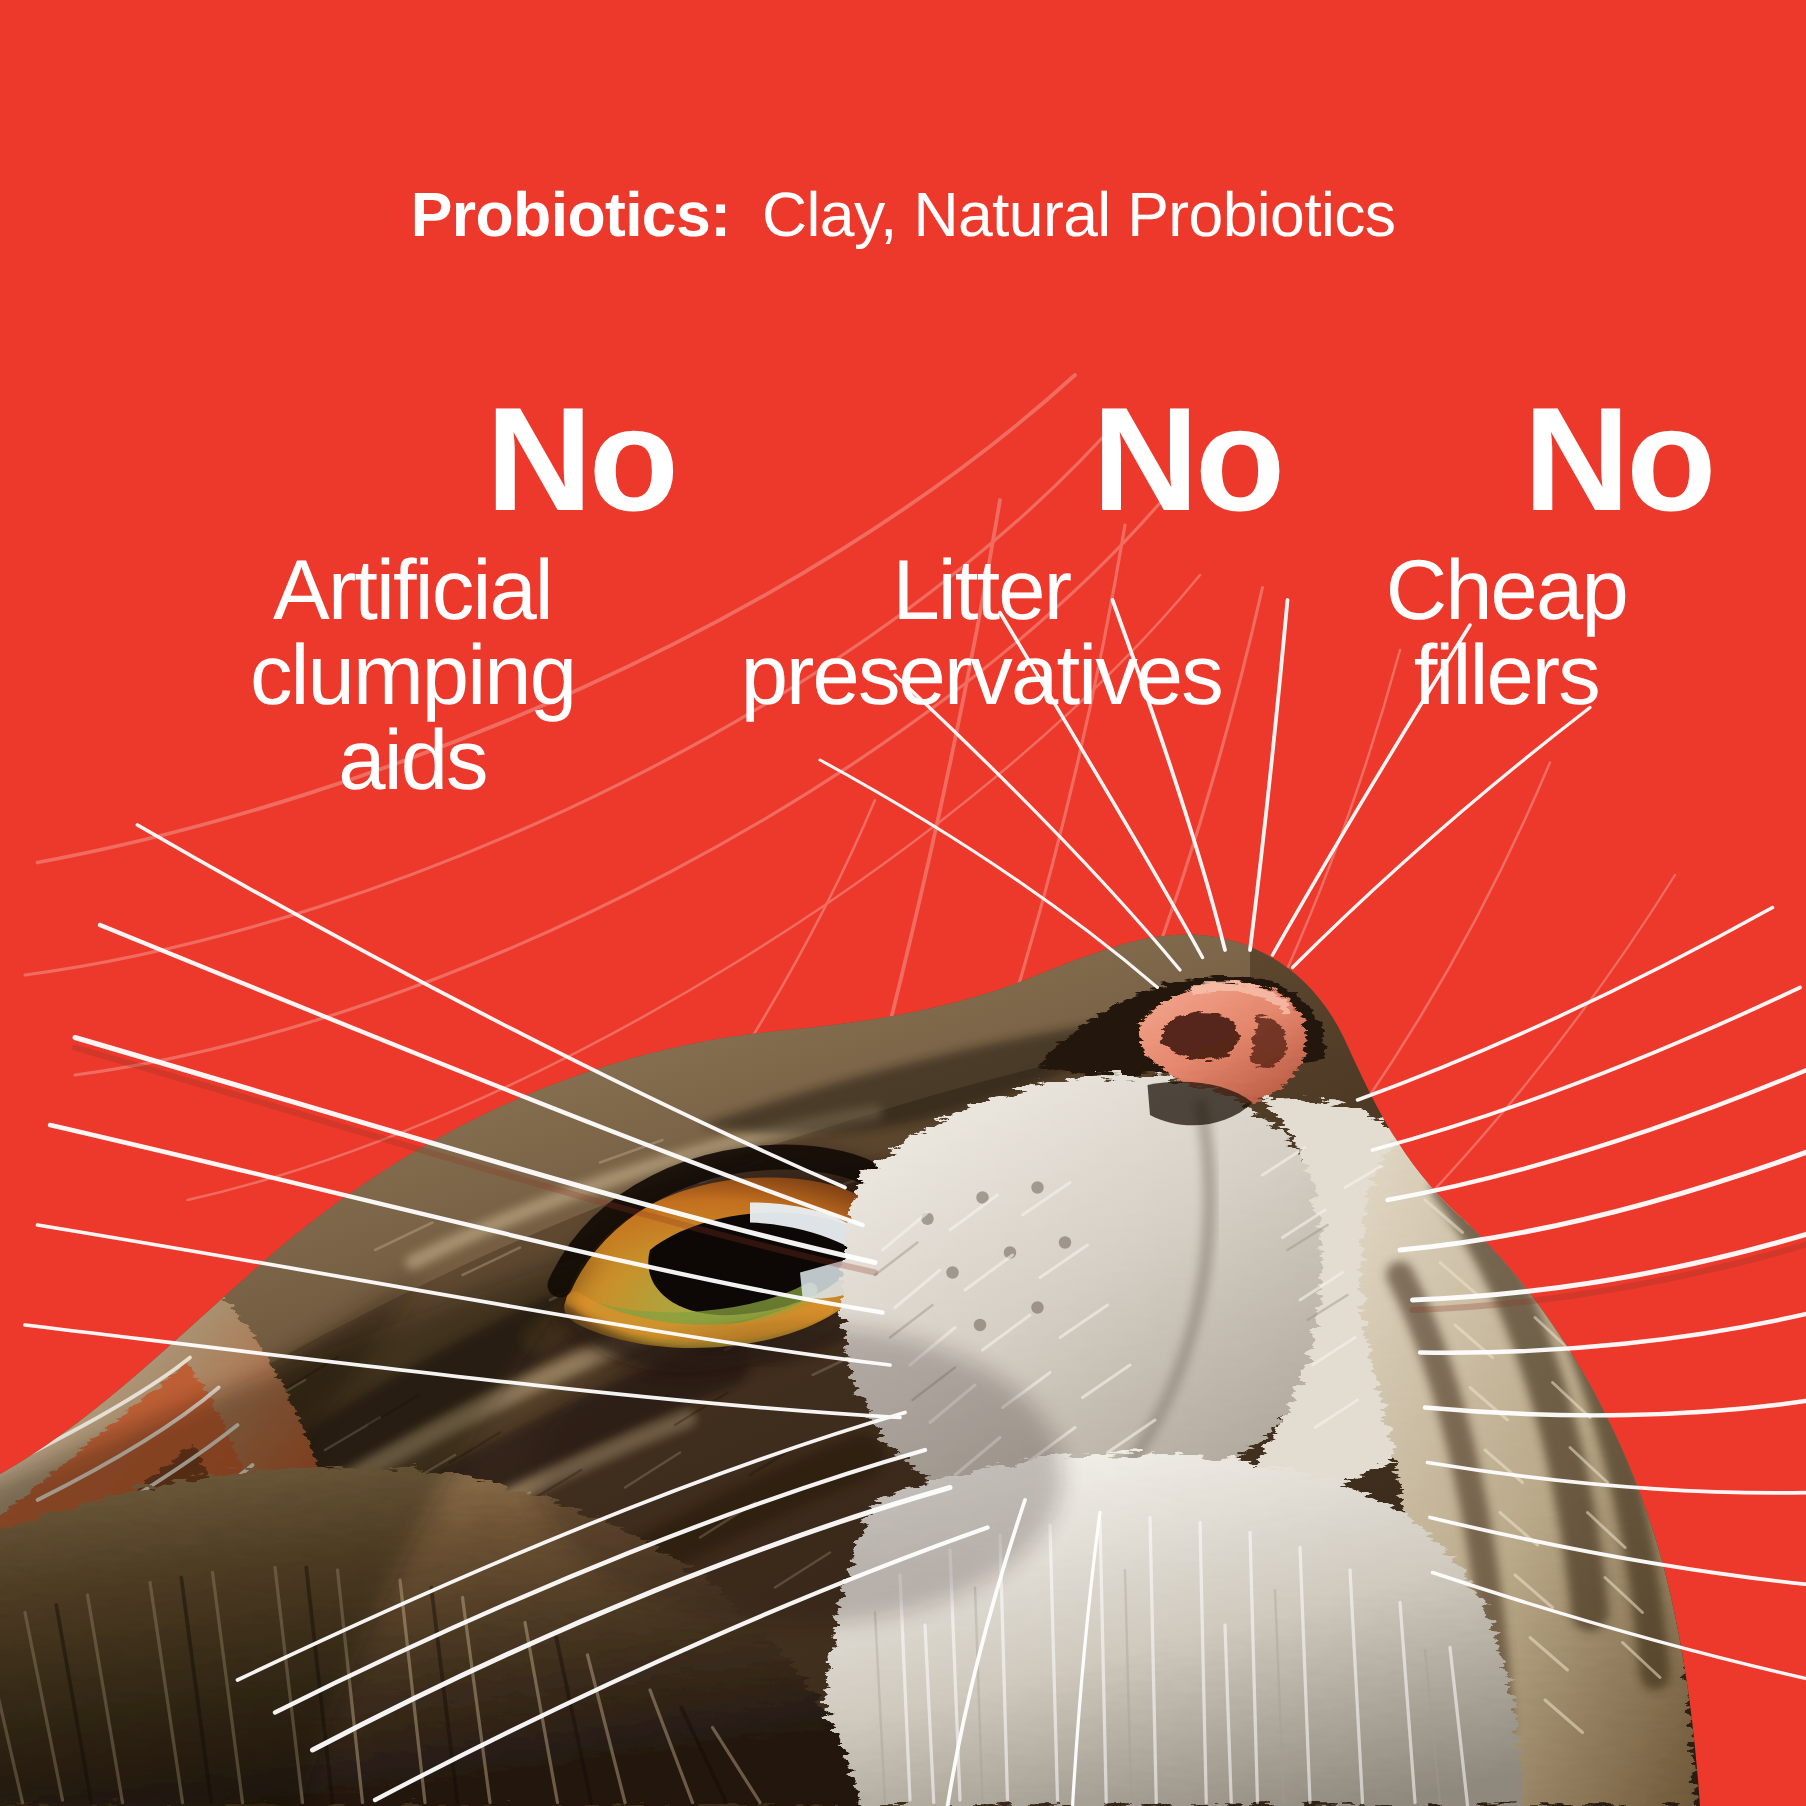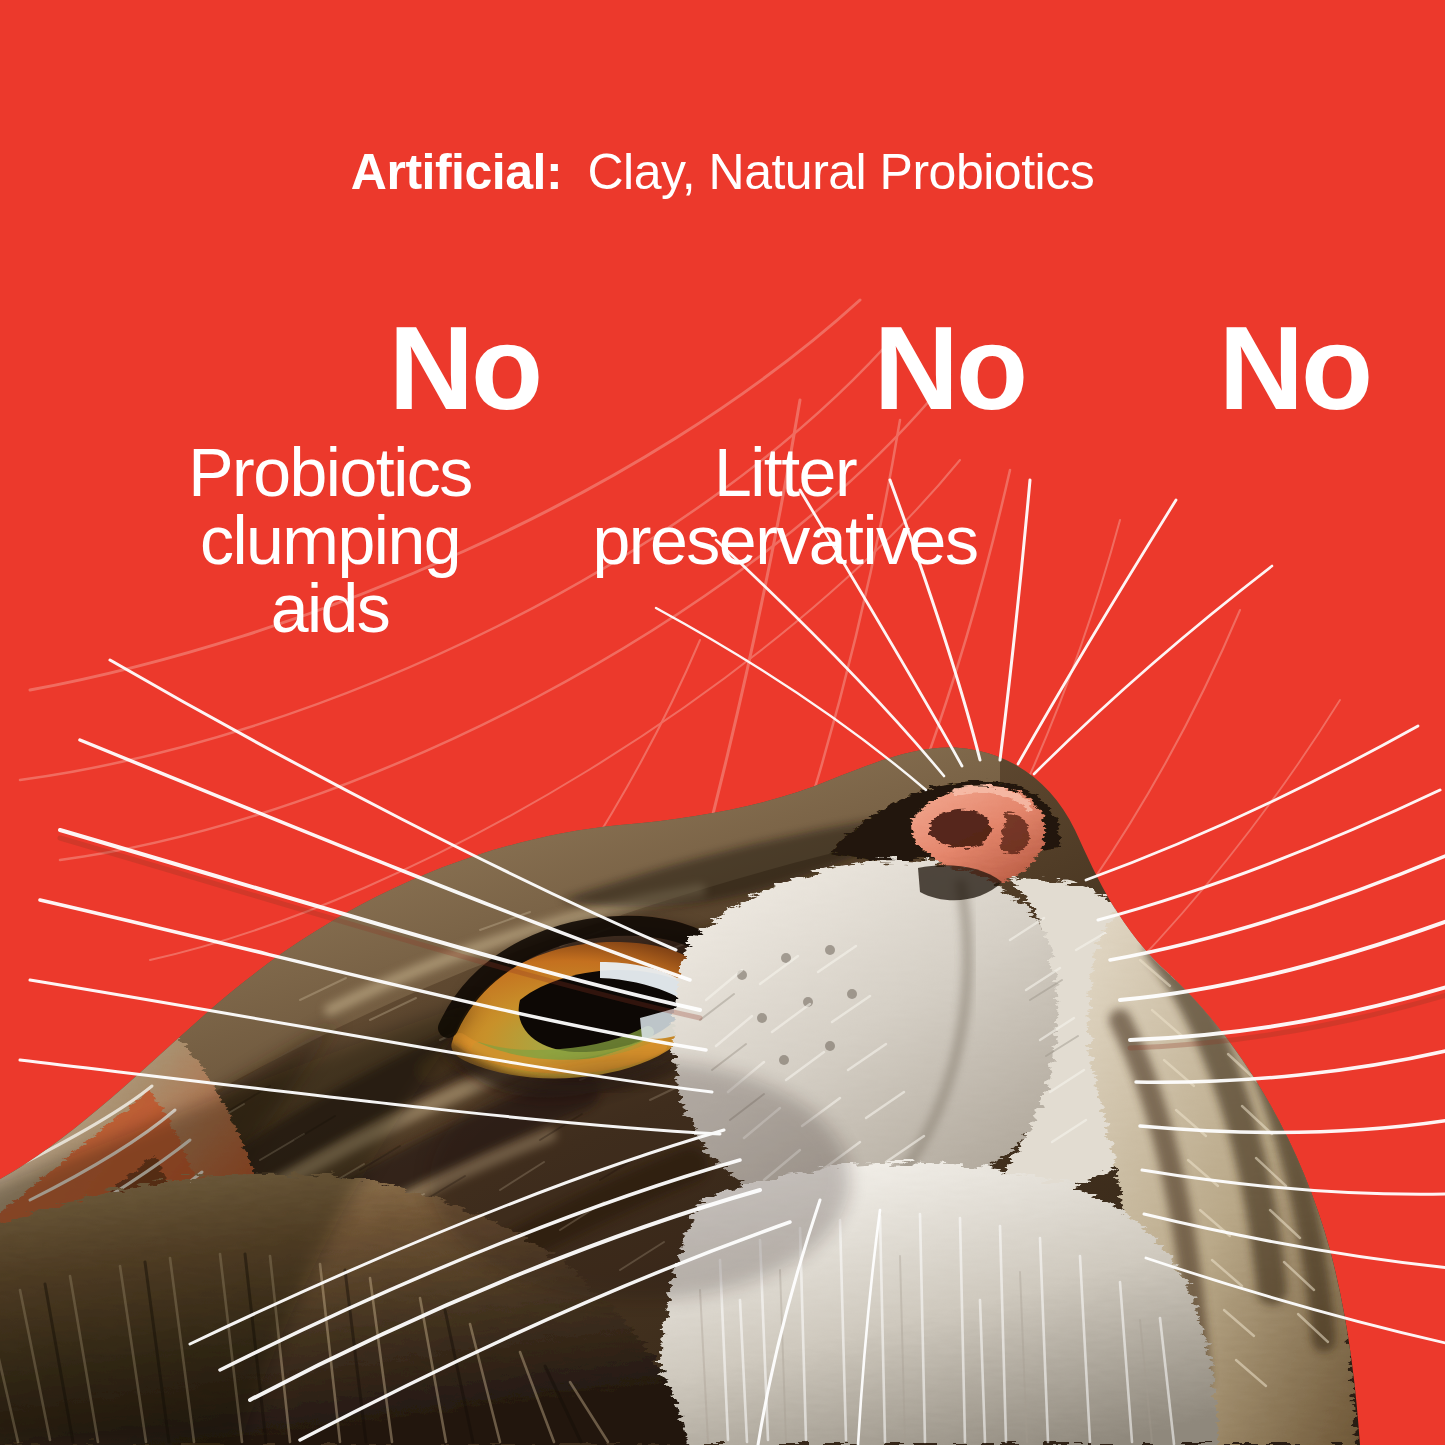--- a/index.html
+++ b/index.html
@@ -558,38 +558,40 @@
 
     <g stroke="#8E3524" fill="none" stroke-linecap="round" opacity="0.28">
       <path d="M 700 1018 C 520 978, 300 908, 60 838" stroke-width="5"></path>
       <path d="M 1130 1048 C 1240 1044, 1350 1024, 1450 994" stroke-width="5"></path>
     </g>
   </svg>
 
   <div class="text-layer">
 
     <div class="ingredients-line">
-      <span class="ingredients-label">Artificial:</span><span>&nbsp;</span><span class="ingredients-value">Clay, Natural Probiotics</span>
+      <span class="ingredients-label">Probiotics:</span><span>&nbsp;</span><span class="ingredients-value">Clay, Natural Probiotics</span>
     </div>
 
     <div class="claims-row">
 
       <div class="claim-col c1">
         <div class="claim-no">No</div>
-        <div class="claim-text">Probiotics
+        <div class="claim-text">Artificial
 clumping
 aids</div>
       </div>
 
       <div class="claim-col c2">
         <div class="claim-no">No</div>
         <div class="claim-text">Litter
 preservatives</div>
       </div>
 
       <div class="claim-col c3">
         <div class="claim-no">No</div>
+        <div class="claim-text">Cheap
+fillers</div>
       </div>
 
     </div>
   </div>
 
 </div>
 
 </body></html>

